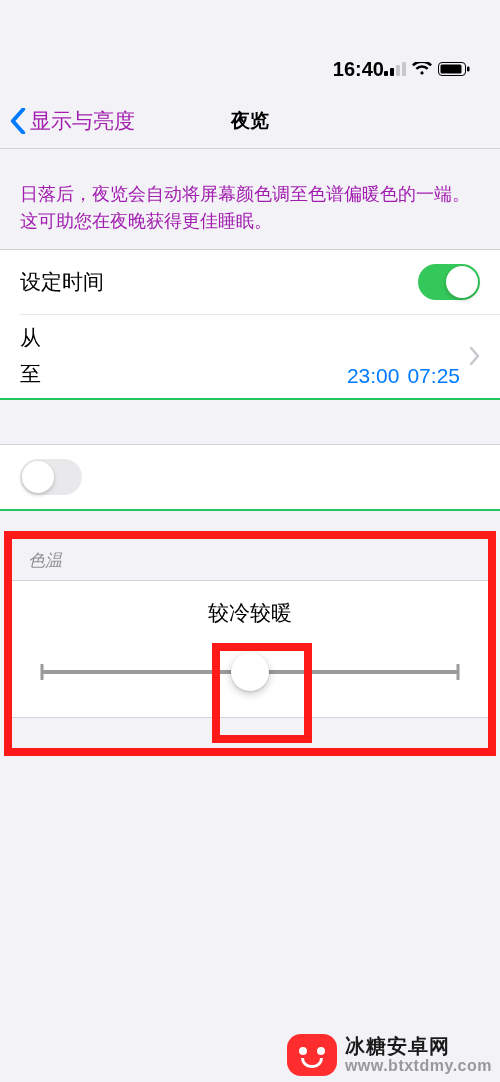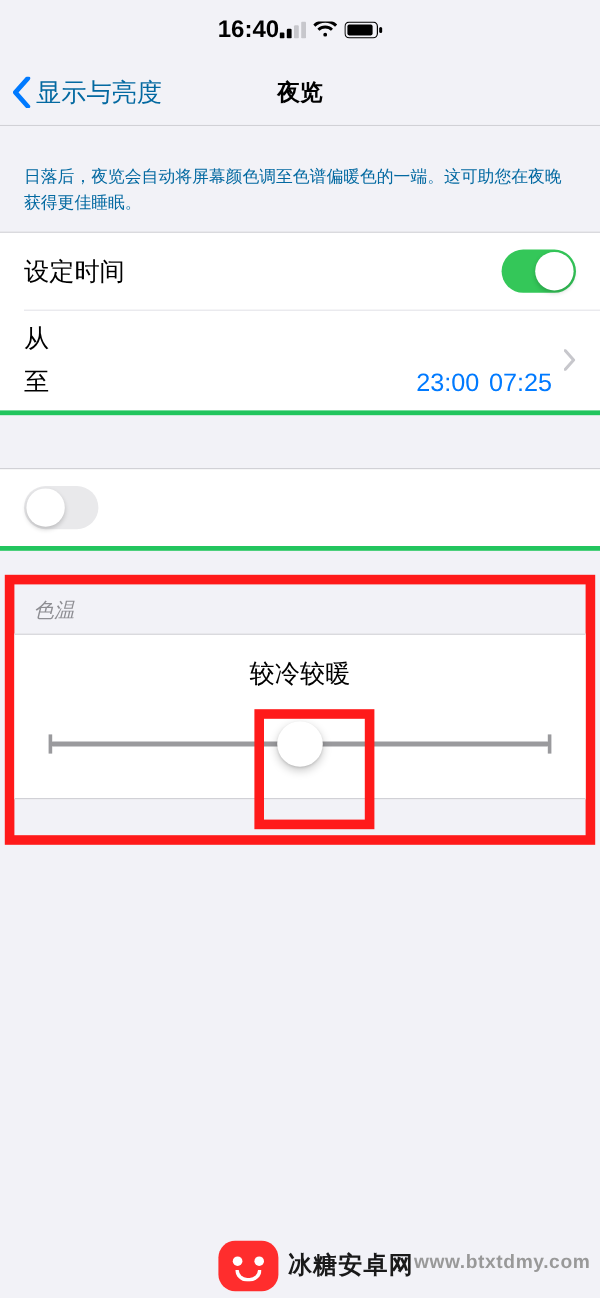--- a/index.html
+++ b/index.html
@@ -1,26 +1,26 @@
 <!DOCTYPE html>
 <html><head>
   <meta charset="utf-8">
   <style>
     * { margin: 0; padding: 0; box-sizing: border-box; -webkit-font-smoothing: antialiased; }
     html, body { width: 500px; height: 1082px; background: #f2f2f7; font-family: -apple-system, "Helvetica Neue", Arial, sans-serif; overflow: hidden; position: relative; }
-    .status-bar { height: 50px; display: flex; justify-content: center; align-items: center; padding: 0 30px 0 30px; background: #f2f2f7; }
+    .status-bar { height: 50px; display: flex; justify-content: flex-end; align-items: center; padding: 0 30px 0 30px; background: #f2f2f7; margin-top: 44px; }
     .status-time { font-size: 20px; font-weight: 600; }
     .status-icons { display: flex; align-items: center; gap: 6px; }
     .nav-bar { height: 54px; display: flex; align-items: center; padding: 0 10px; background: #f2f2f7; position: relative; }
-    .back-btn { display: flex; align-items: center; color: #0369a1; font-size: 21px; }
+    .back-btn { display: flex; align-items: center; color: #a21caf; font-size: 21px; }
     .back-chevron { width: 16px; height: 26px; margin-right: 4px; }
     .nav-title { position: absolute; left: 50%; transform: translateX(-50%); font-size: 19px; font-weight: 600; color: #000; }
     .sep-line { height: 1px; background: #d1d1d6; margin-top: 0; }
-    .section-desc { padding: 32px 20px 14px 20px; font-size: 14px; color: #0369a1; line-height: 1.5; }
-    .cell-group { background: #fff; border-top: 1px solid #d1d1d6; border-bottom: 4px solid #22c55e; }
+    .section-desc { padding: 32px 20px 14px 20px; font-size: 18px; color: #a21caf; line-height: 1.5; }
+    .cell-group { background: #fff; border-top: 1px solid #d1d1d6; border-bottom: 2px solid #22c55e; }
     .cell { display: flex; align-items: center; padding: 14px 20px; min-height: 56px; position: relative; }
     .cell + .cell::before { content: ""; position: absolute; top: 0; left: 20px; right: 0; height: 1px; background: #e5e5ea; }
     .cell-label { font-size: 21px; color: #000; flex: 1; }
     .switch { width: 62px; height: 36px; border-radius: 18px; position: relative; }
     .switch.on { background: #34c759; }
     .switch.off { background: #e9e9eb; }
     .switch .knob { position: absolute; top: 2px; width: 32px; height: 32px; border-radius: 50%; background: #fff; box-shadow: 0 2px 4px rgba(0,0,0,.2); }
     .switch.on .knob { right: 2px; }
     .switch.off .knob { left: 2px; }
     .time-cell { align-items: stretch; padding-top: 10px; padding-bottom: 10px; }
@@ -38,21 +38,21 @@
     .slider-track { position: absolute; top: 50%; left: 0; right: 0; height: 4px; background: #9a9a9d; transform: translateY(-50%); border-radius: 2px; }
     .slider-tick { position: absolute; top: 50%; width: 3px; height: 16px; background: #9a9a9d; transform: translate(-50%, -50%); }
     .slider-thumb { position: absolute; top: 50%; width: 38px; height: 38px; border-radius: 50%; background: #fff; box-shadow: 0 3px 8px rgba(0,0,0,.22), 0 1px 2px rgba(0,0,0,.12); transform: translate(-50%, -50%); }
     .hl-inner { position: absolute; border: 8px solid #ff1a1a; width: 100px; height: 100px; left: 200px; top: 104px; }
     .watermark { position: absolute; right: 0; bottom: 0; display: flex; align-items: center; gap: 8px; padding: 6px 8px 6px 14px; }
     .wm-logo { width: 50px; height: 42px; background: #ff2d2d; border-radius: 14px; position: relative; }
     .wm-logo::before, .wm-logo::after { content: ""; position: absolute; top: 13px; width: 8px; height: 8px; background: #fff; border-radius: 50%; }
     .wm-logo::before { left: 12px; }
     .wm-logo::after { right: 12px; }
     .wm-logo .mouth { position: absolute; left: 50%; bottom: 8px; width: 22px; height: 10px; border: 3px solid #fff; border-top: none; border-radius: 0 0 12px 12px; transform: translateX(-50%); }
-    .wm-text { display: flex; flex-direction: row; line-height: 1.1; }
+    .wm-text { display: flex; flex-direction: column; line-height: 1.1; }
     .wm-main { font-size: 20px; font-weight: 700; color: #1a1a1a; letter-spacing: 1px; }
     .wm-sub { font-size: 16px; color: #999; letter-spacing: 0.5px; font-weight: bold; }
   </style>
 </head>
 <body>
 
 <div class="status-bar">
   <span class="status-time">16:40</span>
   <div class="status-icons">
     <svg width="22" height="14" viewBox="0 0 22 14">

